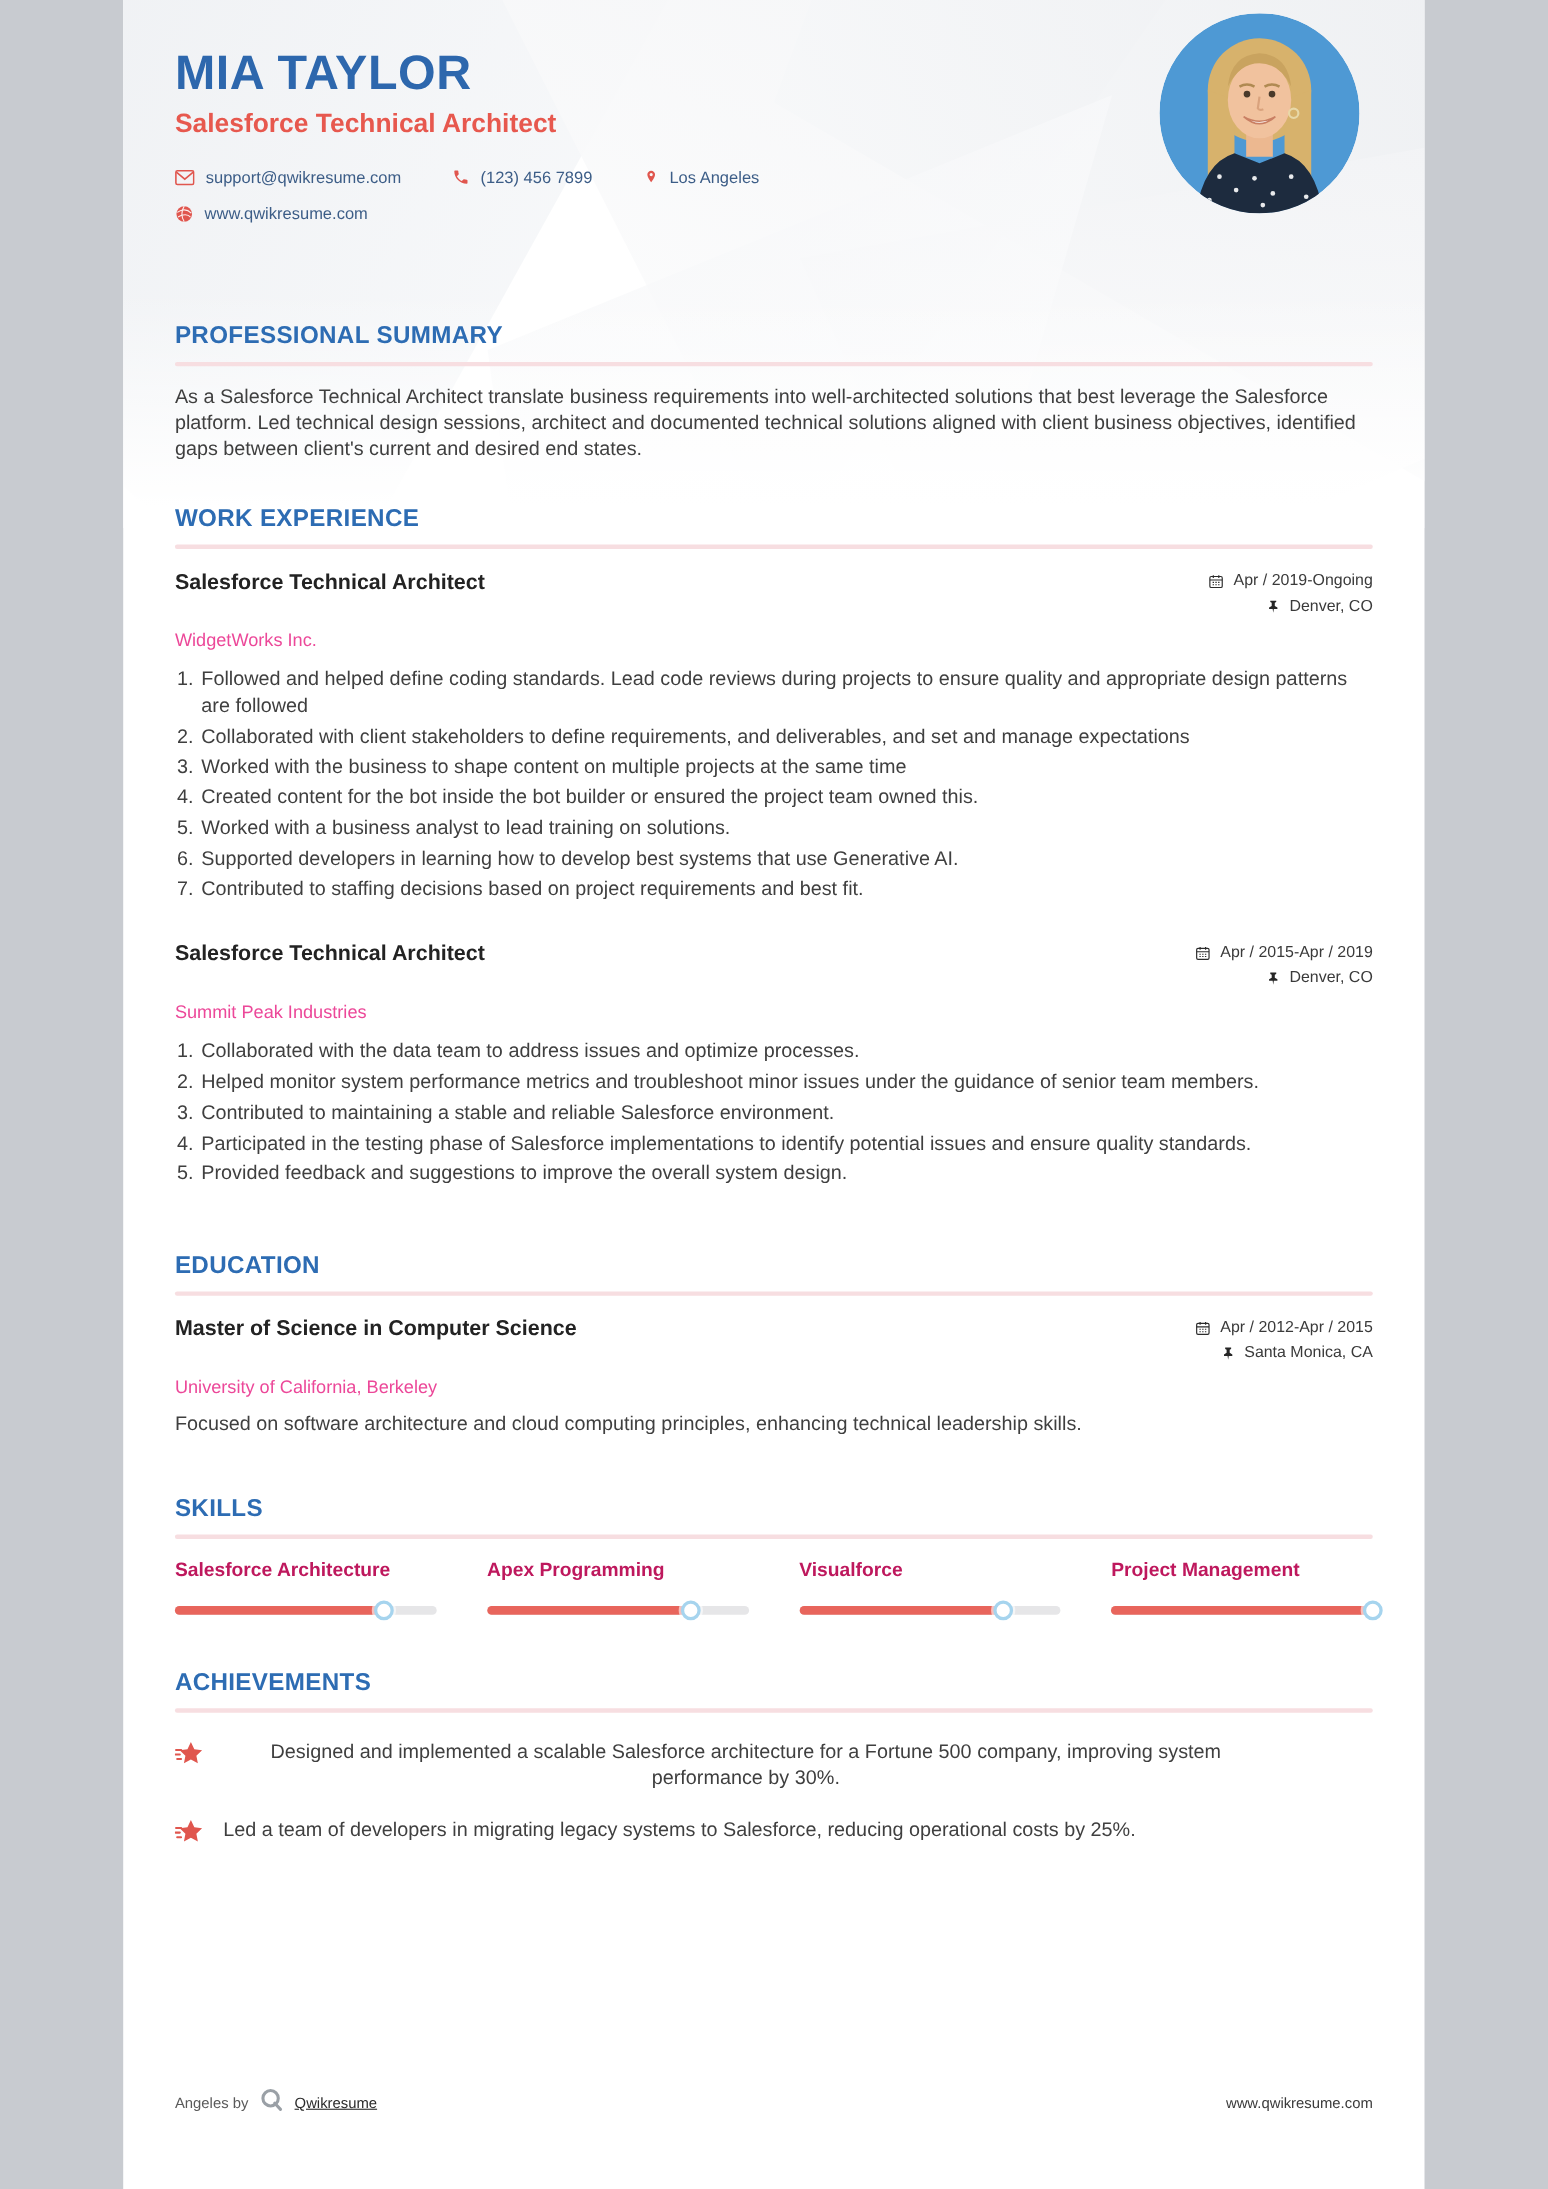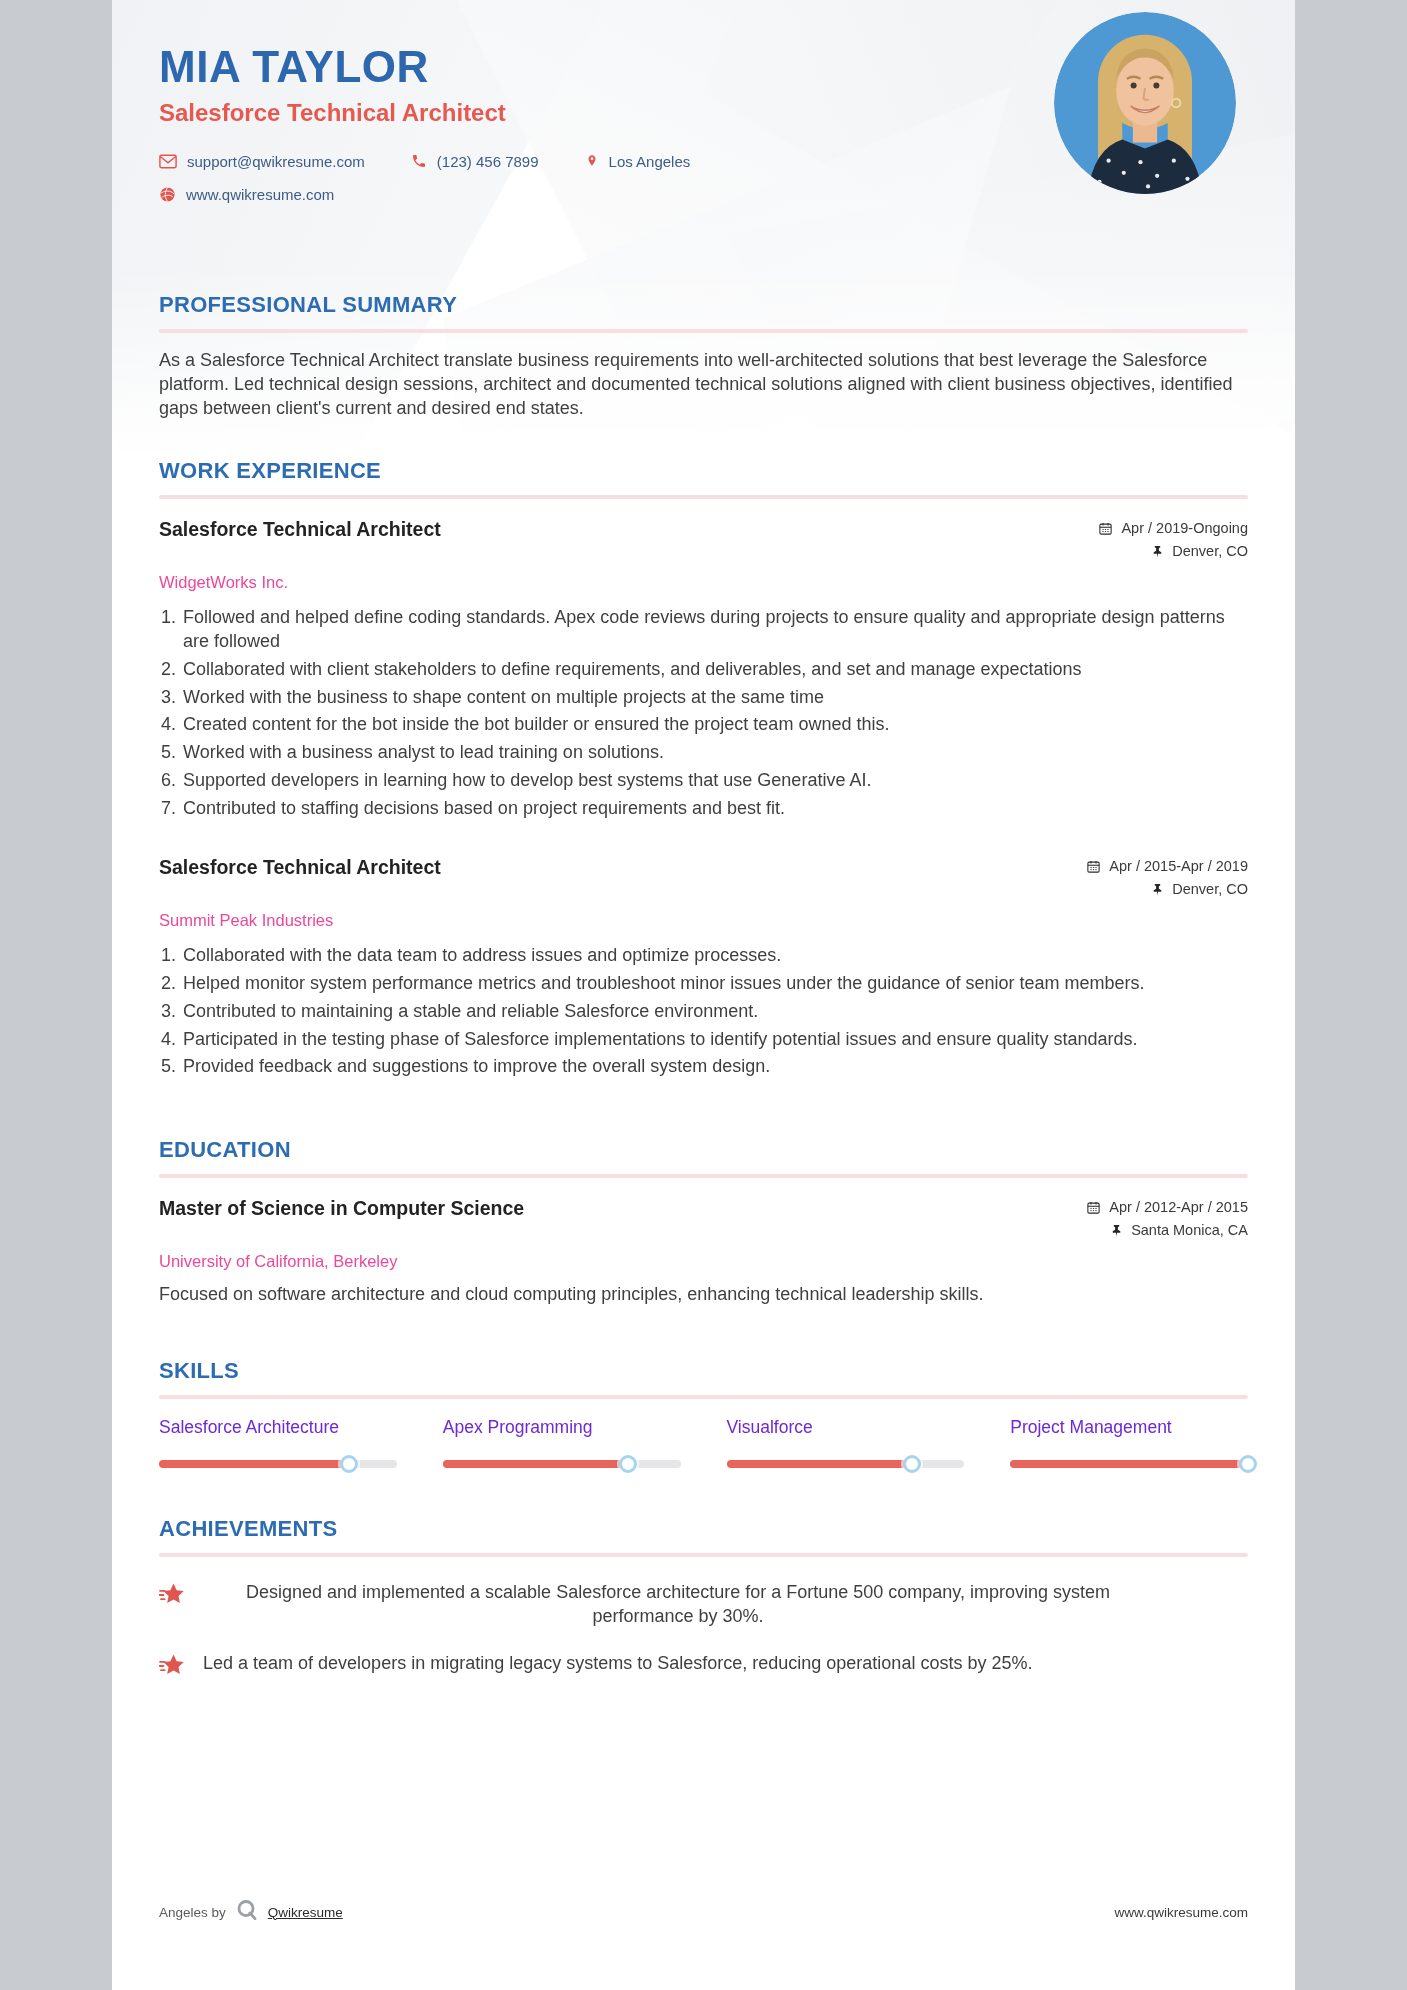--- a/index.html
+++ b/index.html
@@ -42,21 +42,21 @@
   .entry-title{margin:0;font-size:19.5px;font-weight:700;color:#232323;}
   .entry-meta{text-align:right;flex-shrink:0;padding-top:2px;}
   .meta-row{display:flex;justify-content:flex-end;align-items:center;gap:8px;font-size:14.5px;color:#3a3a3a;margin-bottom:7px;}
   .meta-row svg{display:block;}
   .company{margin-top:7px;font-size:16.5px;color:#ec4899;}
   ol.bullets{margin:14px 0 0 0;padding:0 0 0 22px;font-size:18px;line-height:1.32;color:#3f3f3f;max-width:1160px;}
   ol.bullets li{margin:0 0 4px 0;padding-left:2px;}
 
   
   .skills-grid{display:grid;grid-template-columns:repeat(4,1fr);column-gap:46px;margin-top:18px;}
-  .skill-label{font-size:17.5px;color:#6d28d9;}
+  .skill-label{font-size:17.5px;color:#be185d;font-weight:bold;}
   .slider{position:relative;height:8px;border-radius:5px;background:#e6e6e8;margin-top:22px;}
   .slider-fill{position:absolute;left:0;top:0;height:100%;border-radius:5px;background:#e8655c;}
   .slider-knob{position:absolute;top:50%;width:18px;height:18px;box-sizing:border-box;background:#fff;border:3px solid #a6d4ee;border-radius:50%;transform:translate(-50%,-50%);box-shadow:0 0 0 2px rgba(255,255,255,.6);}
 
   
   .ach{display:flex;align-items:flex-start;gap:17px;margin-top:23px;}
   .ach-icon{flex-shrink:0;padding-top:1px;}
   .ach-text{margin:0;font-size:18px;line-height:1.34;color:#3f3f3f;max-width:950px;text-align:center;}
 
   
@@ -186,21 +186,21 @@
                     <svg width="13" height="15" viewBox="0 0 24 24">
                       <path d="M7 2 h10 v2.4 l-2.4 1.2 v5.2 l4.4 2.6 v2.6 h-6 l-1 6.4 -1-6.4 h-6 v-2.6 l4.4-2.6 V5.6 L7 4.4 Z" fill="#262626"></path>
                     </svg>
                   </span>
                   <span>Denver, CO</span>
                 </div>
               </div>
             </div>
             <div class="company">WidgetWorks Inc.</div>
             <ol class="bullets">
-              <li>Followed and helped define coding standards. Apex code reviews during projects to ensure quality and appropriate design patterns are followed</li>
+              <li>Followed and helped define coding standards. Lead code reviews during projects to ensure quality and appropriate design patterns are followed</li>
               <li>Collaborated with client stakeholders to define requirements, and deliverables, and set and manage expectations</li>
               <li>Worked with the business to shape content on multiple projects at the same time</li>
               <li>Created content for the bot inside the bot builder or ensured the project team owned this.</li>
               <li>Worked with a business analyst to lead training on solutions.</li>
               <li>Supported developers in learning how to develop best systems that use Generative AI.</li>
               <li>Contributed to staffing decisions based on project requirements and best fit.</li>
             </ol>
           </article>
           <article class="entry">
             <div class="entry-head">

